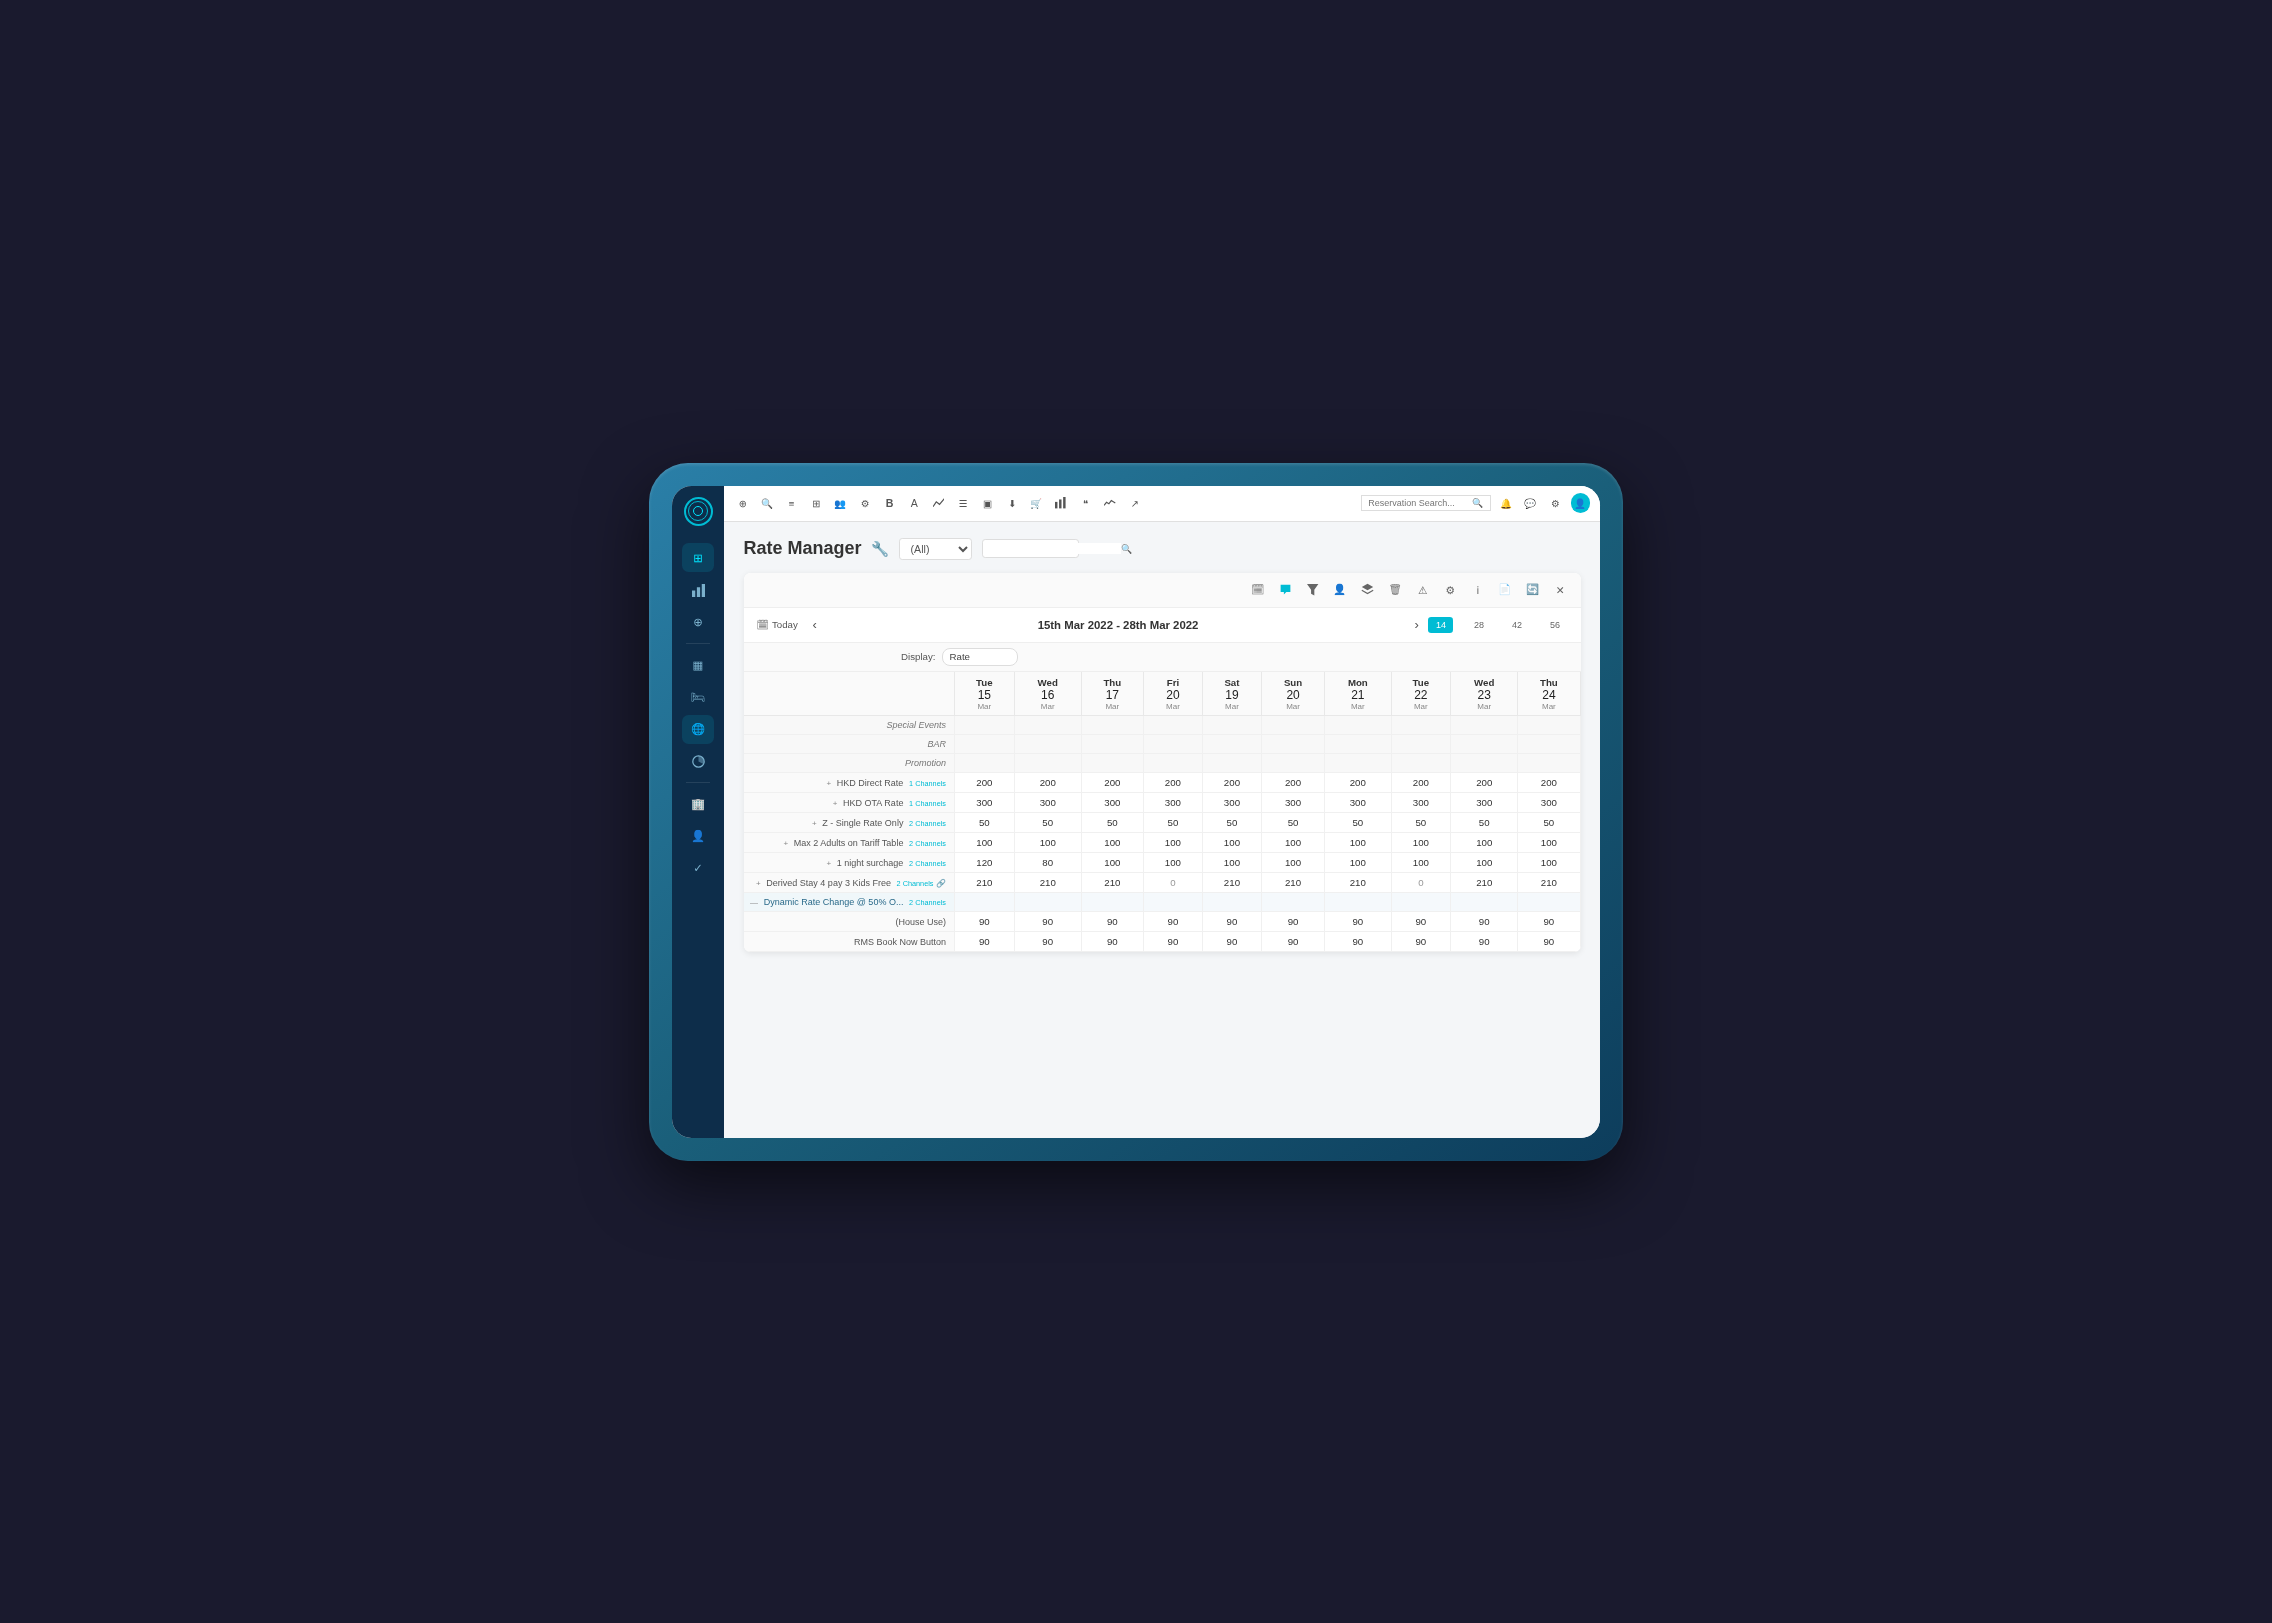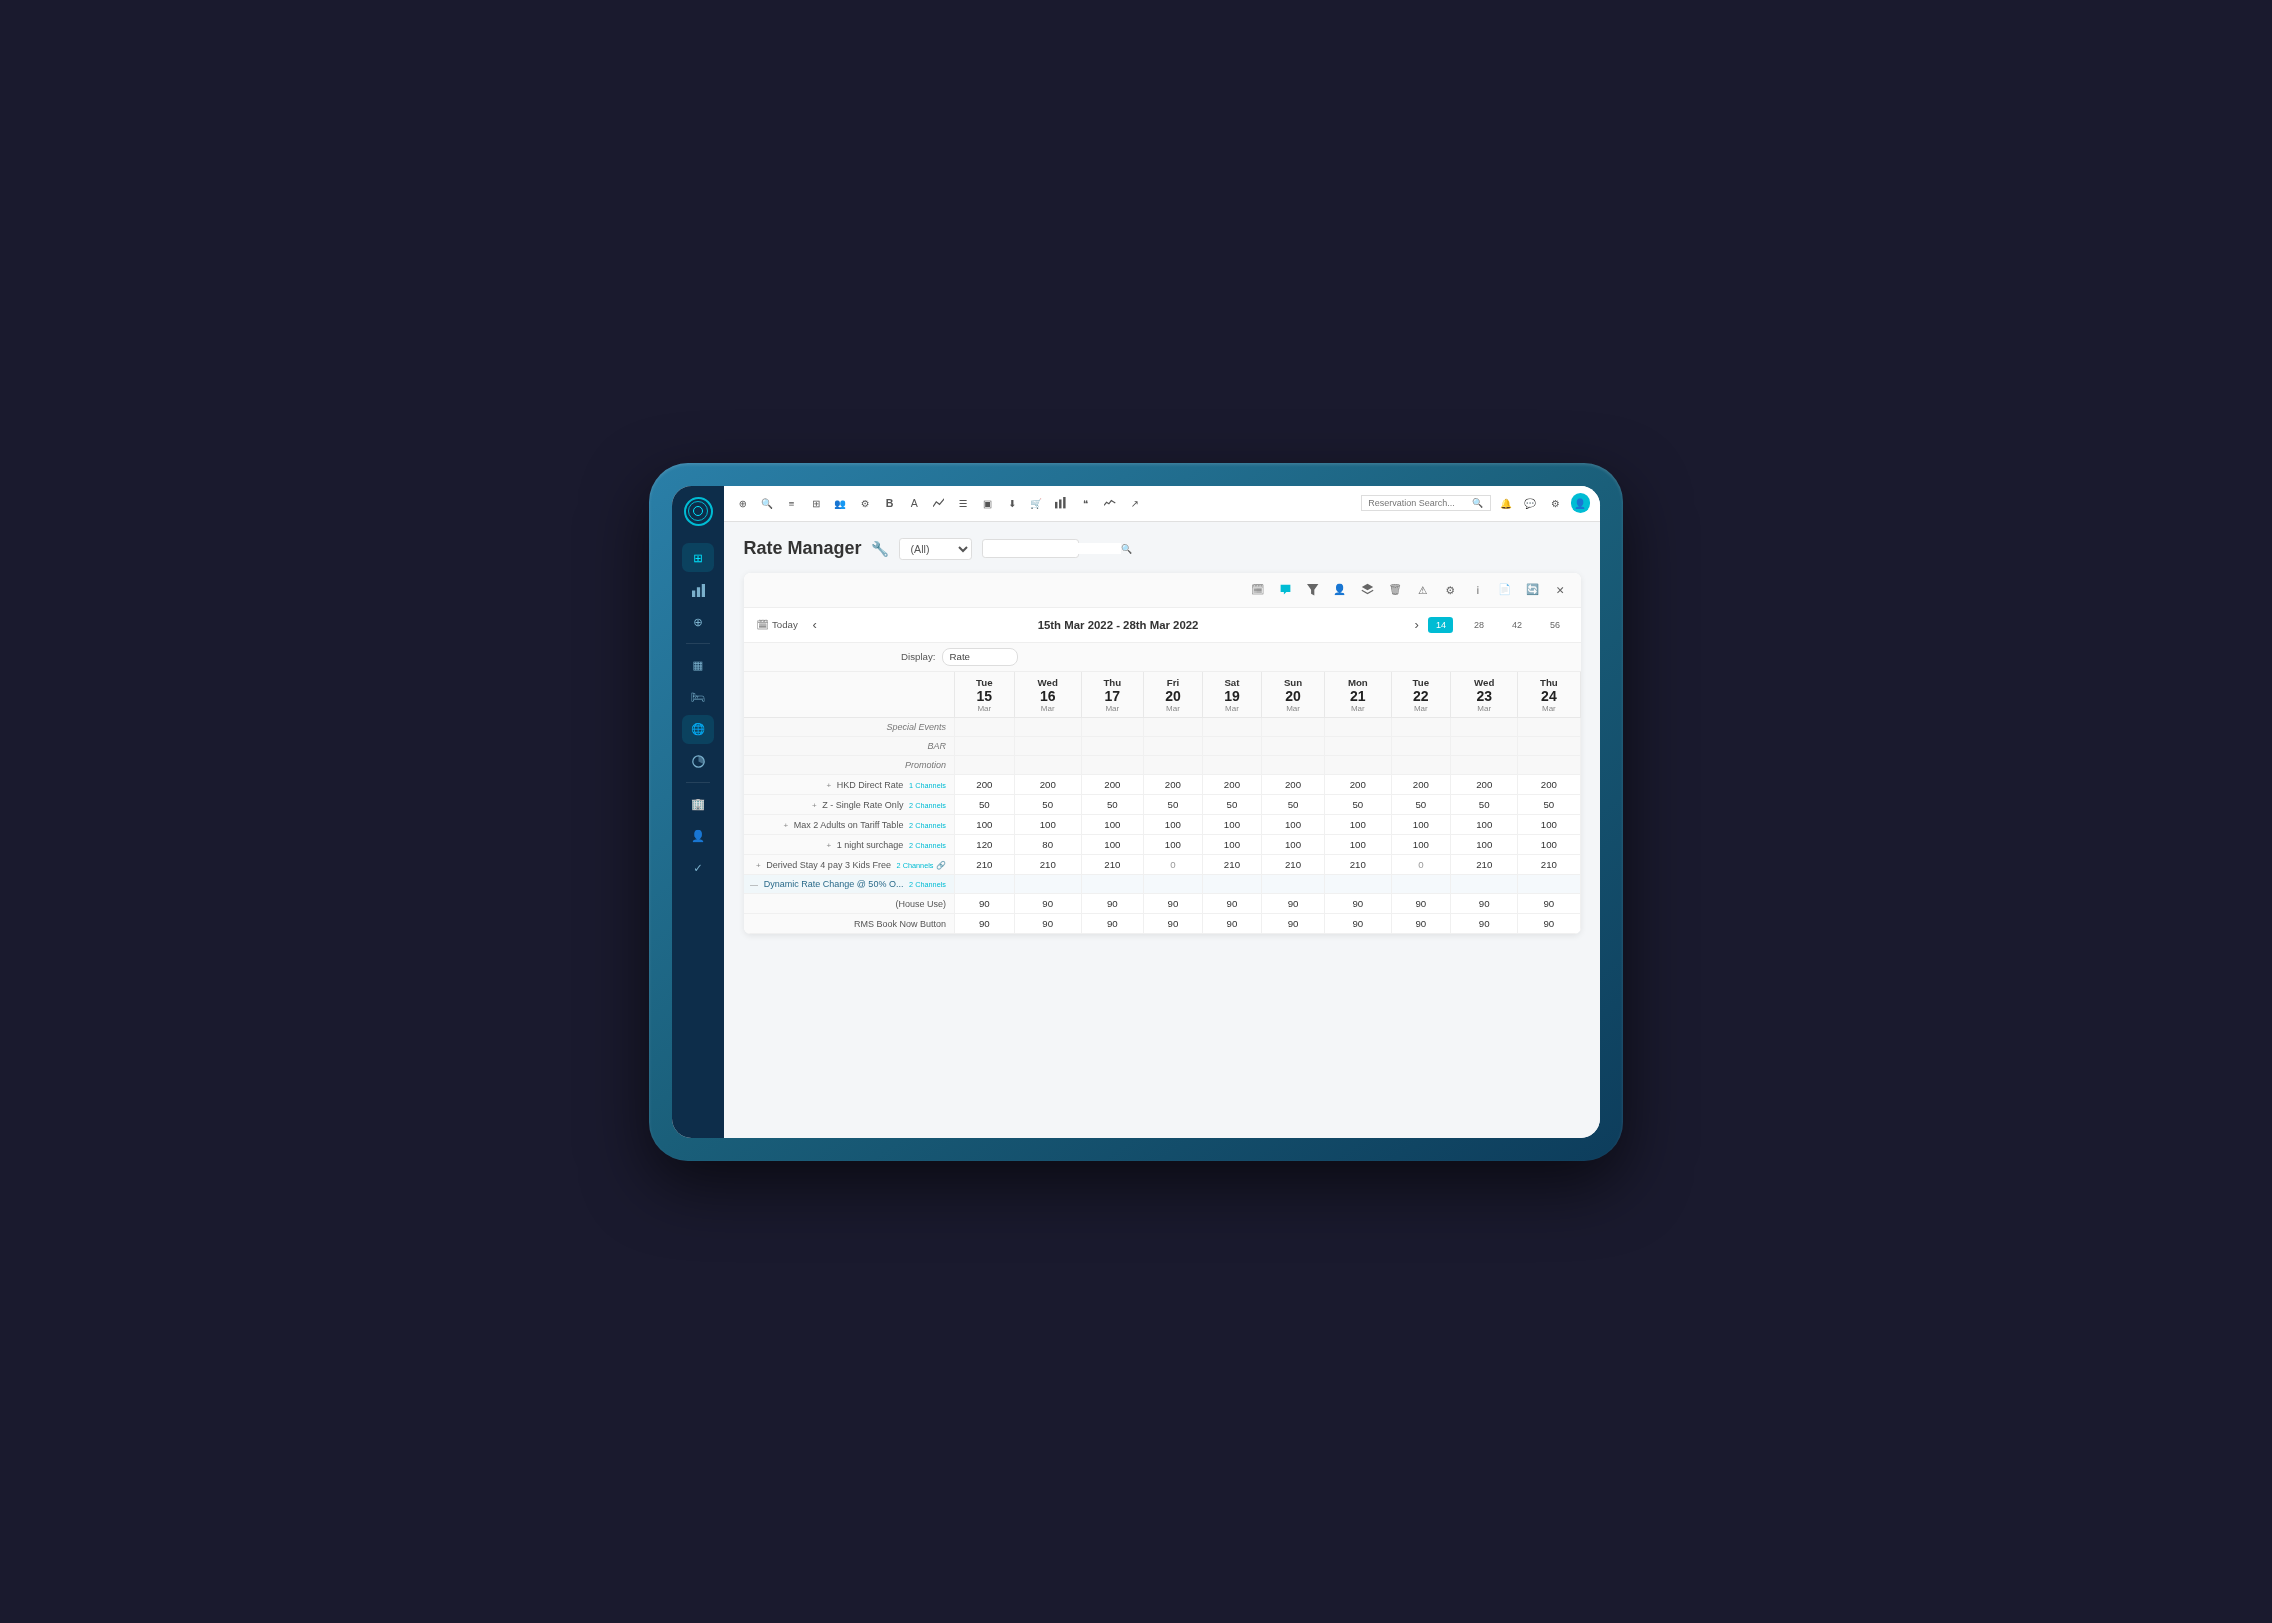--- a/index.html
+++ b/index.html
@@ -316,22 +316,22 @@
     }
     .rate-table th.day-header {
       font-size: 9px;
     }
     .rate-table th .day-name {
       font-weight: 600;
       color: #333;
       font-size: 9.7px;
     }
     .rate-table th .day-num {
-      font-size: 14px;
-      font-weight: 700;
+      font-size: 12px;
+      font-weight: 400;
       color: #222;
     }
     .rate-table th .day-month {
       font-size: 8px;
       color: #888;
     }
     .rate-table td {
       border-bottom: 0.8px solid #f0f0f0;
       border-right: 0.8px solid #f0f0f0;
       padding: 4px 6.5px;
@@ -670,20 +670,37 @@
                   <td class="value">200</td>
                   <td class="value">200</td>
                   <td class="value">200</td>
                   <td class="value">200</td>
                   <td class="value">200</td>
                   <td class="value">200</td>
                   <td class="value">200</td>
                   <td class="value">200</td>
                 </tr>
 
+                <tr>
+                  <td class="row-label">
+                    <span class="expand-icon">+</span>
+                    HKD OTA Rate
+                    <span class="channels-badge">1 Channels</span>
+                  </td>
+                  <td class="value">300</td>
+                  <td class="value">300</td>
+                  <td class="value">300</td>
+                  <td class="value">300</td>
+                  <td class="value">300</td>
+                  <td class="value">300</td>
+                  <td class="value">300</td>
+                  <td class="value">300</td>
+                  <td class="value">300</td>
+                  <td class="value">300</td>
+                </tr>
 
                 <tr>
                   <td class="row-label">
                     <span class="expand-icon">+</span>
                     Z - Single Rate Only
                     <span class="channels-badge">2 Channels</span>
                   </td>
                   <td class="value">50</td>
                   <td class="value">50</td>
                   <td class="value">50</td>

